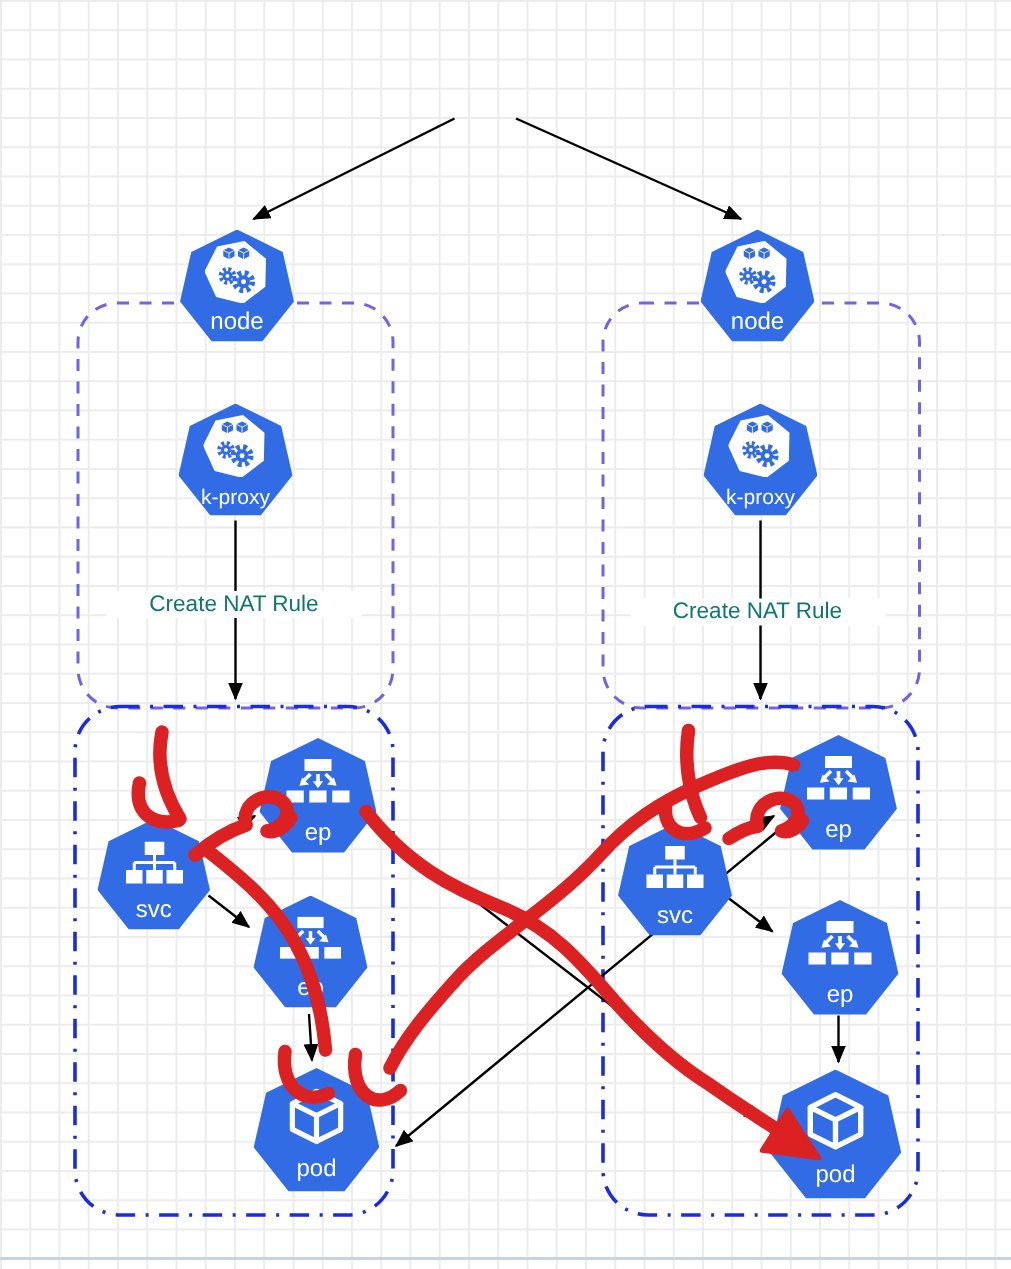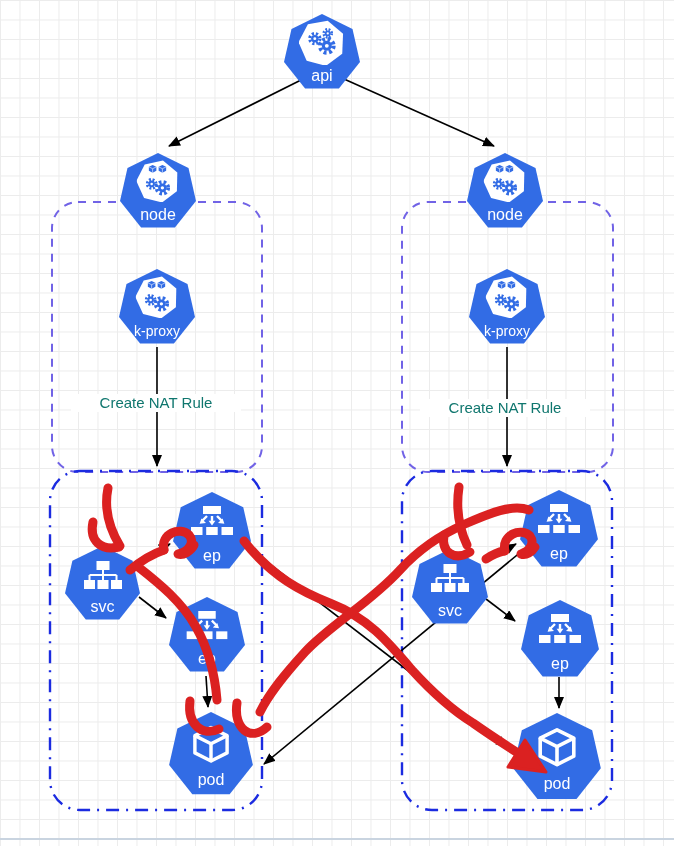--- a/index.html
+++ b/index.html
@@ -124,26 +124,20 @@
       <line x1="486" y1="599" x2="515" y2="621" marker-end="url(#mk)"></line>
       <line x1="559" y1="677" x2="559" y2="708" marker-end="url(#mk)"></line>
       <line x1="250" y1="549" x2="507" y2="747" marker-end="url(#mk)"></line>
       <line x1="522" y1="551" x2="264" y2="764" marker-end="url(#mk)"></line>
     </g>
   </svg>
 
   <div class="nat-label" style="left:71px;top:394px;">Create NAT Rule</div>
   <div class="nat-label" style="left:420px;top:399px;">Create NAT Rule</div>
 
-  <div class="hep" style="left:283px;top:14px;width:78px;height:78px">
-    <svg class="icon" style="top:5px" width="46" height="46" viewBox="0 0 48 48">
-        <use href="#api-icon-sym"></use>
-      </svg>
-    <span class="hep-label">api</span>
-  </div>
 
   <div class="hep" style="left:119px;top:153px;width:78px;height:78px">
     <svg class="icon" style="top:6px" width="43" height="43" viewBox="0 0 44 44">
         <use href="#nk-icon-sym"></use>
       </svg>
     <span class="hep-label">node</span>
   </div>
 
   <div class="hep" style="left:466px;top:153px;width:78px;height:78px">
     <svg class="icon" style="top:6px" width="43" height="43" viewBox="0 0 44 44">

